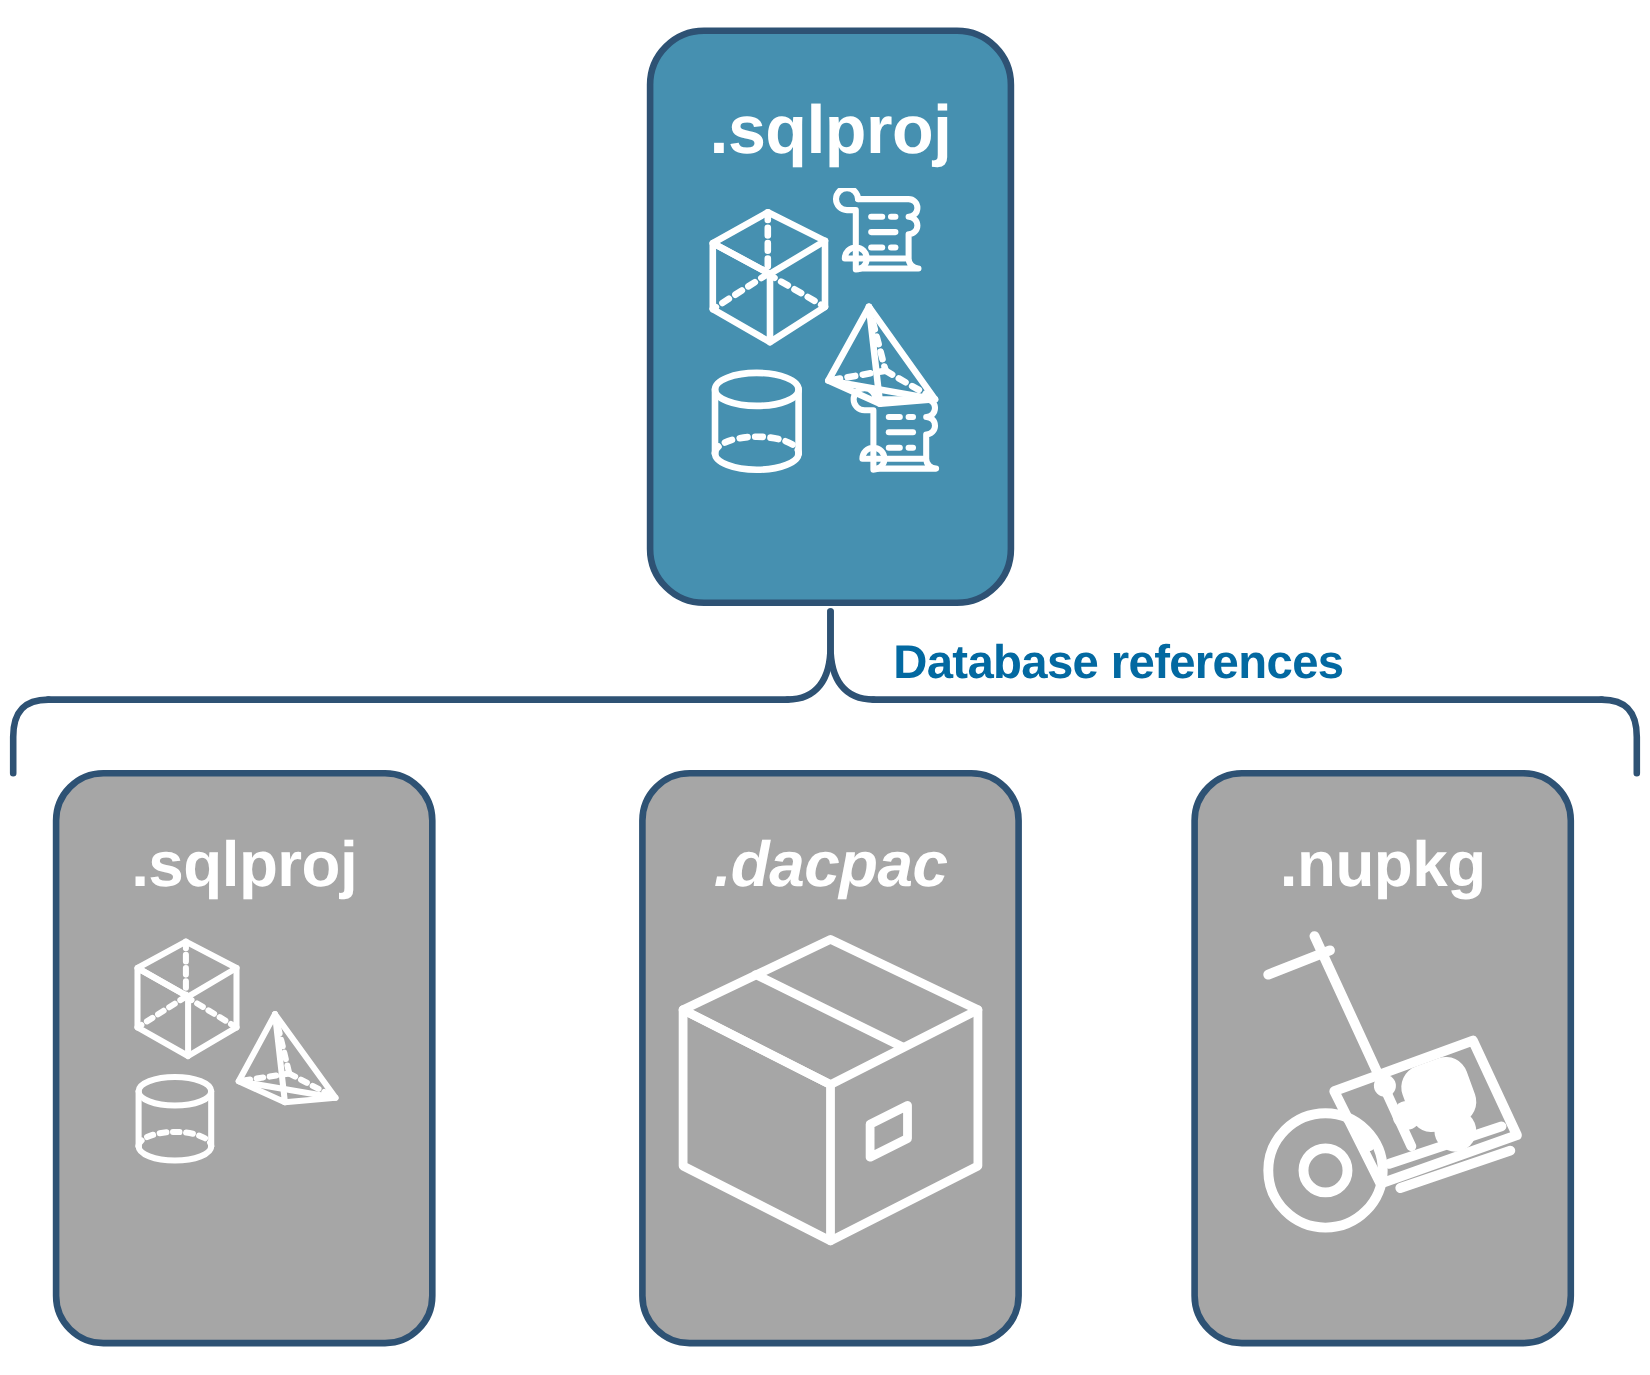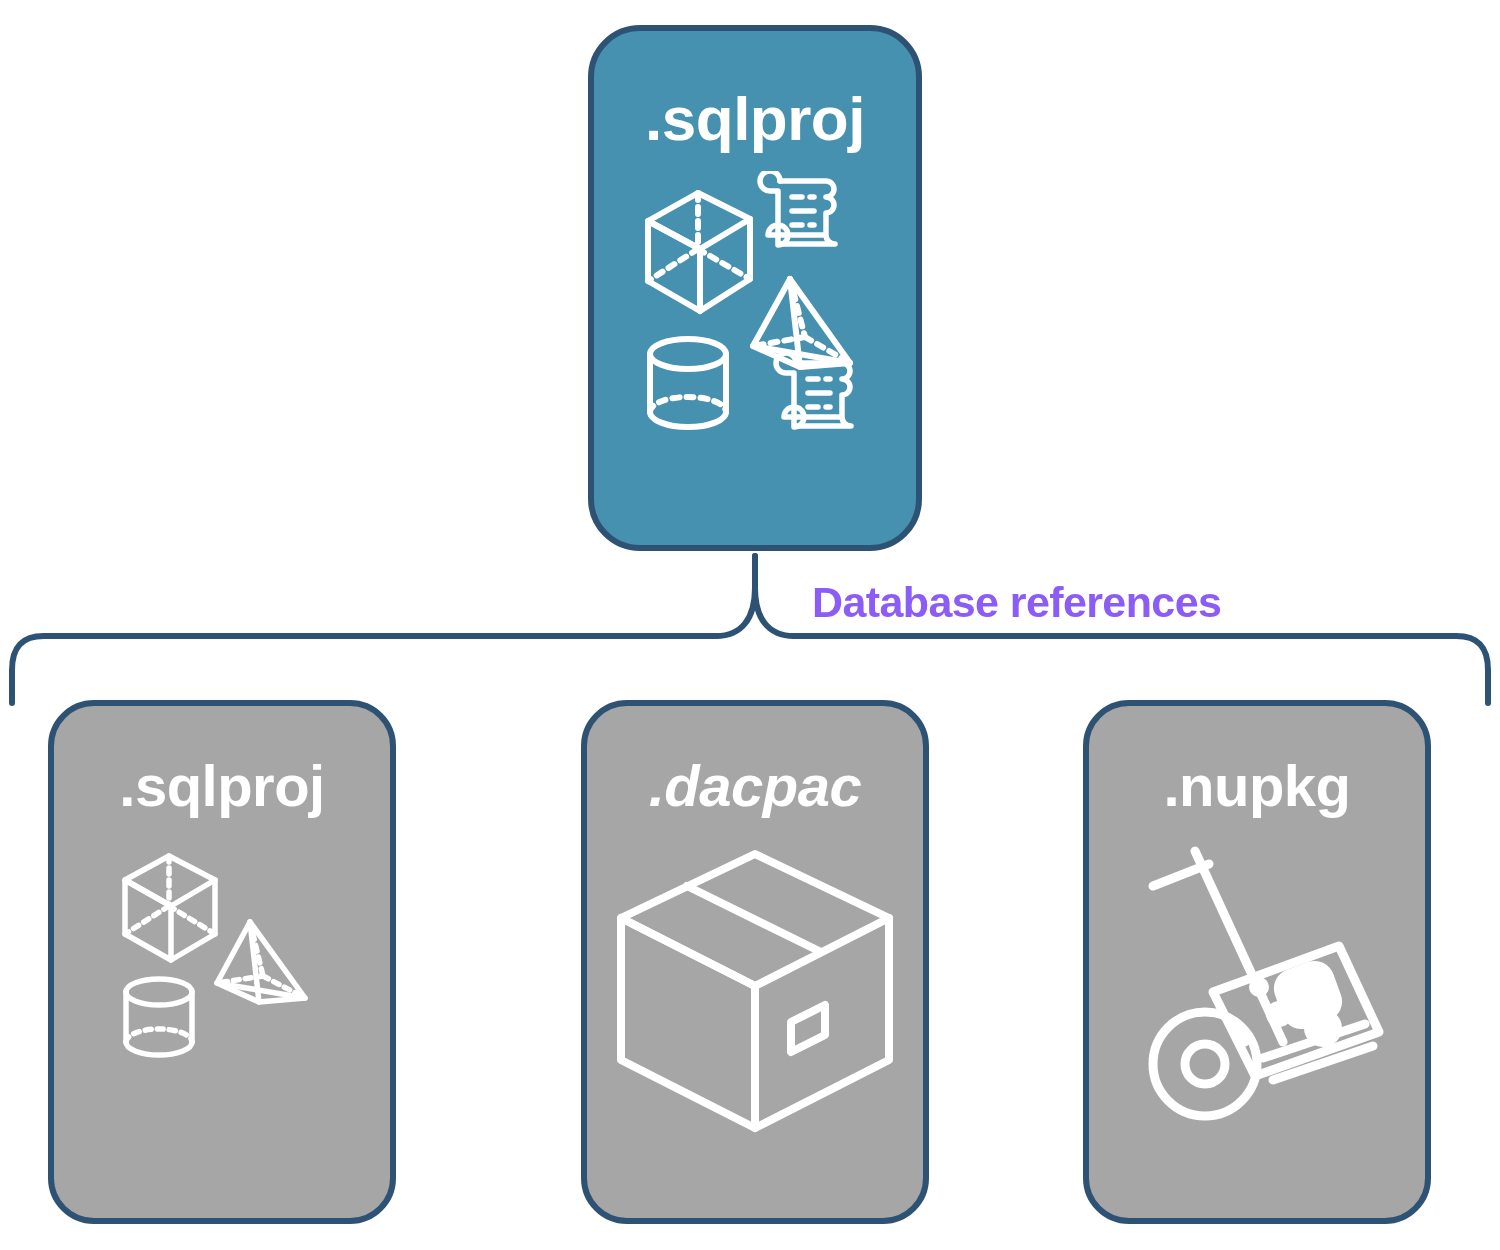--- a/index.html
+++ b/index.html
@@ -88,21 +88,21 @@
     pointer-events: none;
   }
 
   
   .ref-label {
     position: absolute;
     left: 812px;
     top: 578px;
     font-size: 43px;
     font-weight: bold;
-    color: #8b5cf6;
+    color: #0369a1;
     letter-spacing: -0.6px;
     white-space: nowrap;
   }
 </style>
 </head>
 <body>
 
 <div class="stage">
 
   <div class="card card-top">

